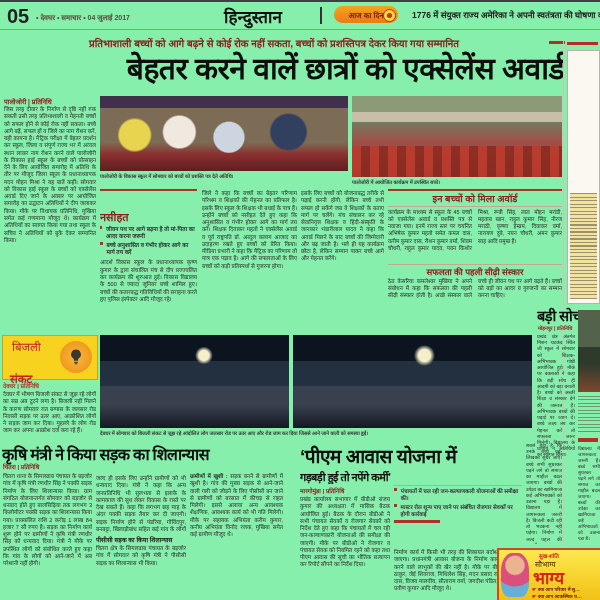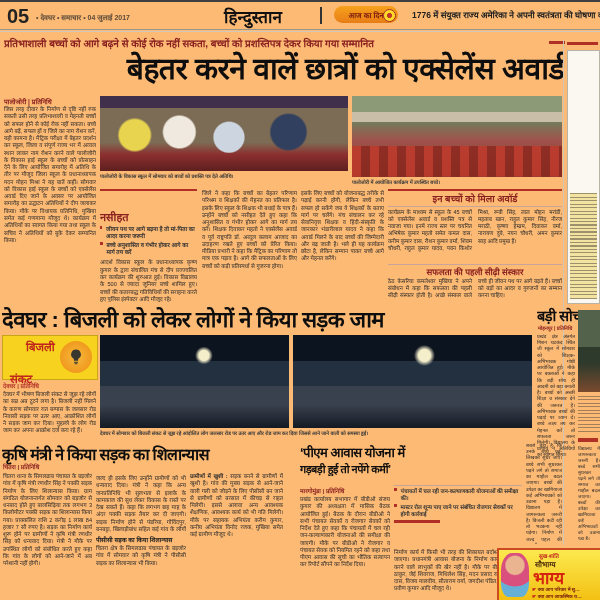--- a/index.html
+++ b/index.html
@@ -1,16 +1,16 @@
 <!DOCTYPE html>
 <html><head>
 <meta charset="utf-8">
 <style>
   html,body{margin:0;padding:0;}
-  #page{position:relative;width:600px;height:600px;background:#fdba74;overflow:hidden;
+  #page{position:relative;width:600px;height:600px;background:#86efac;overflow:hidden;
         font-family:"Liberation Sans", sans-serif;color:#1d1d1d;}
   .abs{position:absolute;}
   .jt{text-align:justify;line-height:1.3;color:#2a2a2a;overflow:hidden;}
   .byline{font-weight:bold;color:#8b2020;}
   .nowrap{white-space:nowrap;overflow:hidden;}
   .hl{font-weight:800;color:#0e0e0e;letter-spacing:-0.5px;}
   .cap{font-size:5px;font-weight:bold;color:#3a3a3a;overflow:hidden;white-space:nowrap;}
   .photo{background-color:#888;}
   .lines{background-image:repeating-linear-gradient(180deg, rgba(88,78,66,.55) 0 1px, transparent 1px 3.5px);}
   .sqb{display:inline-block;width:3px;height:3px;background:#b03026;margin-right:2px;vertical-align:2px;}
@@ -47,21 +47,21 @@
   <div class="abs" style="left:224px;top:5px;font-size:17px;font-weight:800;color:#111;">हिन्दुस्तान</div>
   <div class="abs" style="left:320px;top:7px;width:2px;height:17px;background:#333;"></div>
   <div class="abs" style="left:334px;top:6px;width:64px;height:17px;border-radius:9px;background:linear-gradient(180deg,#f6a21c,#e87d16);display:flex;align-items:center;justify-content:center;gap:3px;">
     <span style="font-size:7.5px;font-weight:bold;color:#7c1a10;">आज का दिन</span>
     <span class="abs" style="right:2px;top:2.5px;width:11px;height:11px;border-radius:50%;background:radial-gradient(circle,#c0392b 0 30%,#ffd92a 32% 100%);border:1px solid #a93226;"></span>
   </div>
   <div class="abs nowrap" style="left:412px;top:9px;width:188px;font-size:8.5px;font-weight:bold;color:#222;">1776 में संयुक्त राज्य अमेरिका ने अपनी स्वतंत्रता की घोषणा की</div>
   <div class="abs rule" style="left:0;top:29px;width:600px;height:1px;"></div>
   <div class="abs" style="left:0;top:31px;width:600px;height:1px;background:#cfc9bd;"></div>
 
-  <div class="abs nowrap" style="left:4px;top:36px;width:540px;font-size:10px;font-weight:bold;color:#8b2020;">प्रतिभाशाली बच्चों को आगे बढ़ने से कोई रोक नहीं सकता, बच्चों को प्रशस्तिपत्र देकर किया गया सम्मानित</div>
+  <div class="abs nowrap" style="left:4px;top:36px;width:540px;font-size:10px;font-weight:bold;color:#8b2020;text-align:center;">प्रतिभाशाली बच्चों को आगे बढ़ने से कोई रोक नहीं सकता, बच्चों को प्रशस्तिपत्र देकर किया गया सम्मानित</div>
   <div class="abs redrule" style="left:549px;top:41px;width:16px;height:3px;"></div>
   <div class="abs hl nowrap" style="left:2px;top:47px;width:562px;font-size:30px;text-align:right;">बेहतर करने वालें छात्रों को एक्सेलेंस अवार्ड</div>
 
   <div class="abs byline" style="left:4px;top:97px;font-size:6.5px;">पालोजोरी | प्रतिनिधि</div>
   <div class="abs jt" style="left:4px;top:106px;width:92px;height:196px;font-size:5.6px;">जिस तरह दीवार के निर्माण से दृष्टि नहीं रुक सकती उसी तरह प्रतिभाशाली व मेहनती बच्चों को सफल होने से कोई रोक नहीं सकता। बच्चे आगे बढ़ें, सफल हों व जिले का नाम रोशन करें, यही कामना है। मैट्रिक परीक्षा में बेहतर प्रदर्शन कर स्कूल, जिला व संपूर्ण राज्य भर में अव्वल स्थान लाकर नाम रोशन करने वाले पालोजोरी के विकास हाई स्कूल के बच्चों को प्रोत्साहन देने के लिए आयोजित समारोह में अतिथि के तौर पर मौजूद जिला स्कूल के प्रधानाध्यापक मदन मोहन मिश्रा ने यह बातें कहीं। सोमवार को विकास हाई स्कूल के बच्चों को एक्सेलेंस अवार्ड दिए जाने के अवसर पर आयोजित समारोह का उद्घाटन अतिथियों ने दीप जलाकर किया। मौके पर विधायक प्रतिनिधि, मुखिया समेत कई गणमान्य मौजूद थे। कार्यक्रम में अतिथियों का स्वागत किया गया तथा स्कूल के सचिव ने अतिथियों को बुके देकर सम्मानित किया।</div>
 
   <div class="abs photo p1" style="left:100px;top:96px;width:248px;height:75px;"></div>
   <div class="abs cap" style="left:100px;top:173px;width:248px;">पालोजोरी के विकास स्कूल में सोमवार को बच्चों को प्रशस्ति पत्र देते अतिथि।</div>
   <div class="abs photo p2" style="left:352px;top:96px;width:210px;height:81px;"></div>
   <div class="abs cap" style="left:352px;top:179px;width:210px;">पालोजोरी में आयोजित कार्यक्रम में उपस्थित बच्चे।</div>
@@ -92,24 +92,23 @@
     <div style="font-size:8.5px;font-weight:800;color:#8b2020;text-align:center;margin-bottom:1px;">सफलता की पहली सीढ़ी संस्कार</div>
     <div class="jt" style="font-size:5.5px;height:34px;column-count:2;column-gap:6px;">ठेठ केसरिया कमलेश्वर मुखिया ने अपने संबोधन में कहा कि सफलता की पहली सीढ़ी संस्कार होती है। अच्छे संस्कार वाले बच्चे ही जीवन पथ पर आगे बढ़ते हैं। बच्चों को बड़ों का आदर व गुरुजनों का सम्मान करना चाहिए।</div>
   </div>
 
   <div class="abs rule" style="left:563px;top:40px;width:1px;height:505px;background:#cdc6b8;"></div>
   <div class="abs redrule" style="left:567px;top:42px;width:31px;height:3px;"></div>
   <div class="abs boxed" style="left:567px;top:50px;width:31px;height:252px;">
     <div class="abs lines" style="left:2px;top:142px;width:27px;height:106px;background-color:#f2e3a1;"></div>
   </div>
 
-  <div class="abs hl nowrap" style="left:2px;top:303px;width:533px;font-size:22px;">देवघर : बिजली को लेकर लोगों ने किया सड़क जाम</div>
 
   <div class="abs" style="left:2px;top:335px;width:94px;height:43px;background:#f7d21e;border:1px solid #c8a417;">
-    <div style="position:absolute;left:23px;top:3px;font-size:11.5px;font-weight:700;color:#c0261c;">बिजली</div>
+    <div style="position:absolute;left:9px;top:3px;font-size:11.5px;font-weight:400;color:#c0261c;">बिजली</div>
     <div style="position:absolute;left:7px;top:35px;font-size:11.5px;font-weight:800;color:#c0261c;">संकट</div>
     <div style="position:absolute;right:5px;top:5px;width:32px;height:32px;border-radius:50%;background:radial-gradient(circle,#f6b93d,#ee8c12);display:flex;align-items:center;justify-content:center;">
       <svg width="18" height="18" viewBox="0 0 24 24">
           <path d="M12 2a6.5 6.5 0 0 0-3.8 11.8c.7.5 1 1.2 1 2V17h5.6v-1.2c0-.8.3-1.5 1-2A6.5 6.5 0 0 0 12 2zM9.4 18.2h5.2v1.3H9.4zM10.2 20.3h3.6v1.2h-3.6z" fill="#38382e"></path>
         </svg>
     </div>
   </div>
   <div class="abs byline" style="left:3px;top:382px;font-size:6px;color:#b03026;">देवघर | प्रतिनिधि</div>
   <div class="abs jt" style="left:3px;top:391px;width:93px;height:68px;font-size:5.6px;">देवघर में भीषण बिजली संकट से जूझ रहे लोगों का सब्र अब टूटने लगा है। बिजली नहीं मिलने के कारण सोमवार रात बम्पास के जलसार रोड निवासी सड़क पर उतर आए, आक्रोशित लोगों ने सड़क जाम कर दिया। मुहल्ले के लोग रोड जाम कर अपना आक्रोश दर्ज करा रहे हैं।</div>
 
@@ -134,21 +133,21 @@
     <div style="font-size:6.2px;font-weight:800;color:#222;margin:2px 0 1px;">पीसीसी सड़क का किया शिलान्यास</div>
     <div class="jt" style="font-size:5.6px;height:26px;">चितरा क्षेत्र के सिमलढाब पंचायत के बड़जोर गांव में सोमवार को कृषि मंत्री ने पीसीसी सड़क का शिलान्यास भी किया।</div>
   </div>
 
   <div class="abs jt" style="left:190px;top:473px;width:93px;height:125px;font-size:5.6px;">
     <b>ग्रामीणों में खुशी :</b>
     <span>सड़क बनने से ग्रामीणों में खुशी है। गांव की मुख्य सड़क से आने-जाने वाली गली को जोड़ने के लिए पीसीसी बन जाने से ग्रामीणों को बरसात में कीचड़ से राहत मिलेगी। इससे अलावा अन्य आवश्यक शैक्षणिक, आवश्यक कार्य को भी गति मिलेगी। मौके पर सहायक अभियंता करीम कुमार, कनीय अभियंता विनोद रजक, मुखिया समेत कई ग्रामीण मौजूद थे।</span>
   </div>
 
   <div class="abs" style="left:300px;top:443px;width:224px;">
-    <div class="hl nowrap" style="font-size:13px;">‘पीएम आवास योजना में</div>
+    <div class="hl nowrap" style="font-size:19px;">‘पीएम आवास योजना में</div>
     <div class="hl nowrap" style="font-size:11px;">गड़बड़ी हुई तो नपेंगे कर्मी’</div>
   </div>
   <div class="abs byline" style="left:300px;top:487px;font-size:6px;">मारगोमुंडा | प्रतिनिधि</div>
   <div class="abs jt" style="left:300px;top:496px;width:90px;height:102px;font-size:5.6px;">प्रखंड कार्यालय सभागार में बीडीओ संजय कुमार की अध्यक्षता में मासिक बैठक आयोजित हुई। बैठक के दौरान बीडीओ ने सभी पंचायत सेवकों व रोजगार सेवकों को निर्देश देते हुए कहा कि पंचायतों में चल रही जन-कल्याणकारी योजनाओं की समीक्षा की जाएगी। मौके पर बीडीओ ने रोजगार व पंचायत सेवक को नियमित रहने को कहा तथा पीएम आवास की सूची का भौतिक सत्यापन कर रिपोर्ट सौंपने का निर्देश दिया।</div>
 
   <div class="abs" style="left:394px;top:484px;width:128px;height:62px;overflow:hidden;">
     <div style="width:128px;height:1px;background:#c9a49a;margin:1px 0 2px;"></div>
     <div class="bullet-row">
         <span class="sqb"></span>
         <span style="font-size:5.6px;font-weight:bold;color:#333;">पंचायतों में चल रही जन-कल्याणकारी योजनाओं की समीक्षा की।</span>
@@ -158,19 +157,19 @@
         <span style="font-size:5.6px;font-weight:bold;color:#333;">मास्टर रोल शून्य पाए जाने पर संबंधित रोजगार सेवकों पर होगी कार्रवाई</span>
       </div>
     <div class="redrule" style="width:46px;height:3px;margin-top:2px;"></div>
   </div>
   <div class="abs jt" style="left:394px;top:549px;width:128px;height:49px;font-size:5.6px;">निर्माण कार्य में किसी भी तरह की शिकायत बर्दाश्त नहीं किया जाएगा। प्रधानमंत्री आवास योजना के निर्माण कार्य में गड़बड़ी करने वाले लाभुकों की खैर नहीं है। मौके पर बीडीओ विजय ठाकुर, जेई शिवराज, मिथिलेश सिंह, मदन प्रसाद राय, मुरारीचंद्र दास, विजय मालवीय, सीताराम वर्मा, जगदीश पंडित, महेंद्र मिश्रा, प्रवीण कुमार आदि मौजूद थे।</div>
   <div class="abs jt" style="left:526px;top:443px;width:36px;height:101px;font-size:4.8px;">सबसे बड़ा है कि उनके बच्चे पढ़-लिखकर सुधर जाएं। बच्चे सभी सुधरकर पढ़ने लगे तो समाज का माहौल बदल जाएगा। बच्चों की उपेक्षा का खामियाजा कई अभिभावकों को उठाना पड़ा है। विद्यालय में जागरूकता जरूरी है। बिजली कटी रही तो भटकना नहीं पड़ेगा। निर्माण में जल्द पहल की जाएगी।</div>
 
   <div class="abs" style="left:497px;top:548px;width:101px;height:50px;border:2px solid #cc4a1f;background:linear-gradient(180deg,#fce94f,#f3c013);overflow:hidden;">
     <div style="position:absolute;left:2px;top:3px;width:28px;height:44px;border-radius:40% 40% 30% 30%;background:radial-gradient(circle at 50% 28%,#e9b48f 0 26%,#d94f7e 30% 60%,#66b0d8 62% 100%);"></div>
     <div style="position:absolute;left:40px;top:2px;font-size:5.5px;font-weight:bold;color:#c0261c;">सुख-शांति</div>
-    <div style="position:absolute;left:36px;top:9px;font-size:7.5px;font-weight:700;color:#4d2a0a;">सौभाग्य</div>
+    <div style="position:absolute;left:36px;top:9px;font-size:7.5px;font-weight:400;color:#4d2a0a;">सौभाग्य</div>
     <div class="nowrap" style="position:absolute;left:34px;top:16px;width:66px;font-size:17px;font-weight:800;color:#d62310;">भाग्य</div>
     <div style="position:absolute;left:33px;top:36px;font-size:4.8px;font-weight:bold;color:#7a1f10;white-space:nowrap;"><span style="color:#c0261c;">☛ </span><span>क्या आप परिवार में सु…</span></div>
     <div style="position:absolute;left:33px;top:43px;font-size:4.8px;font-weight:bold;color:#7a1f10;white-space:nowrap;"><span style="color:#c0261c;">☛ </span><span>क्या आप आकस्मिक ध…</span></div>
   </div>
 
 </div>
 
 </body></html>

